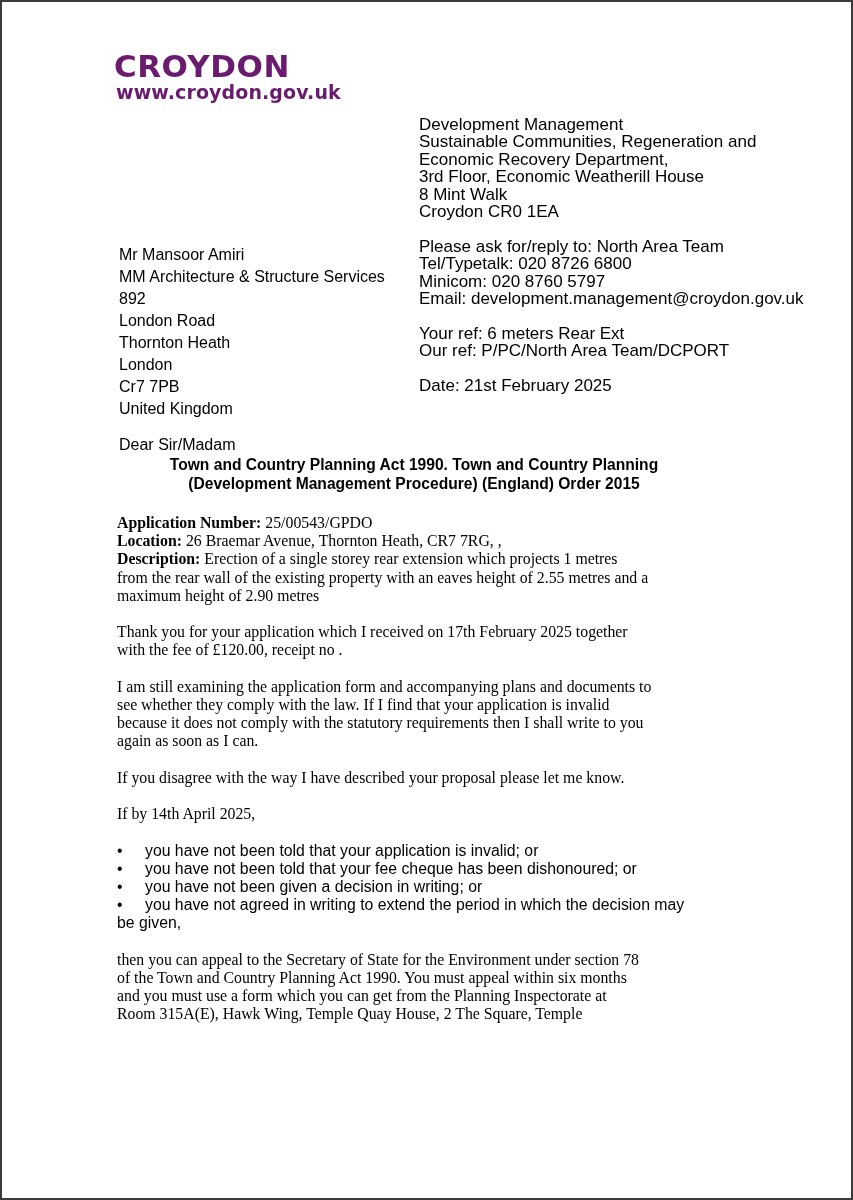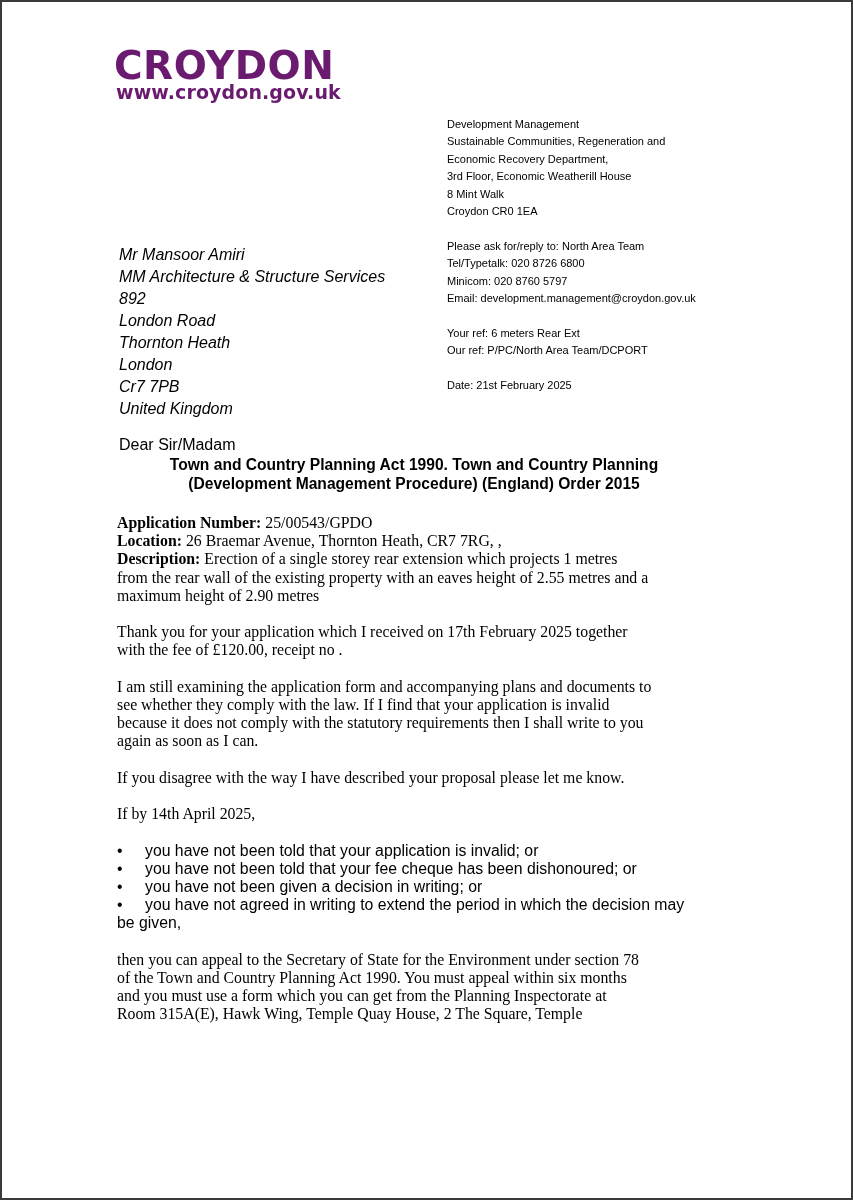--- a/index.html
+++ b/index.html
@@ -15,37 +15,37 @@
       border: 2px solid #3a3a3a;
       border-top-width: 2px;
       background: #fff;
     }
     .logo {
       position: absolute; left: 112px; top: 46px;
       color: #6a1b6f;
     }
     .logo-word {
       font-family: "DejaVu Sans", sans-serif;
-      font-weight: bold; font-size: 39px; letter-spacing: 0.5px;
+      font-weight: bold; font-size: 31px; letter-spacing: 0.5px;
       line-height: 36px; display: block;
     }
     .logo-url {
       font-family: "DejaVu Sans", sans-serif;
       font-weight: bold; font-size: 19px; line-height: 16px;
       display: block; margin-left: 2px; letter-spacing: 0.1px;
     }
     .office {
-      position: absolute; left: 445px; top: 114px;
-      font-size: 11px; line-height: 17.4px;
+      position: absolute; left: 417px; top: 114px;
+      font-size: 17px; line-height: 17.4px;
     }
     .office .line { display: block; white-space: nowrap; }
     .office .gap { display: block; height: 17.4px; }
     .recipient {
       position: absolute; left: 117px; top: 242px;
-      font-size: 16px; line-height: 22px; font-style: italic;
+      font-size: 16px; line-height: 22px;
     }
     .recipient .line { display: block; white-space: nowrap; }
     .salutation {
       position: absolute; left: 117px; top: 433px;
       font-size: 16px; line-height: 19px;
     }
     .title {
       position: absolute; left: 92px; width: 640px; top: 454px;
       text-align: center; font-weight: bold;
       font-size: 15.6px; line-height: 18.5px;

